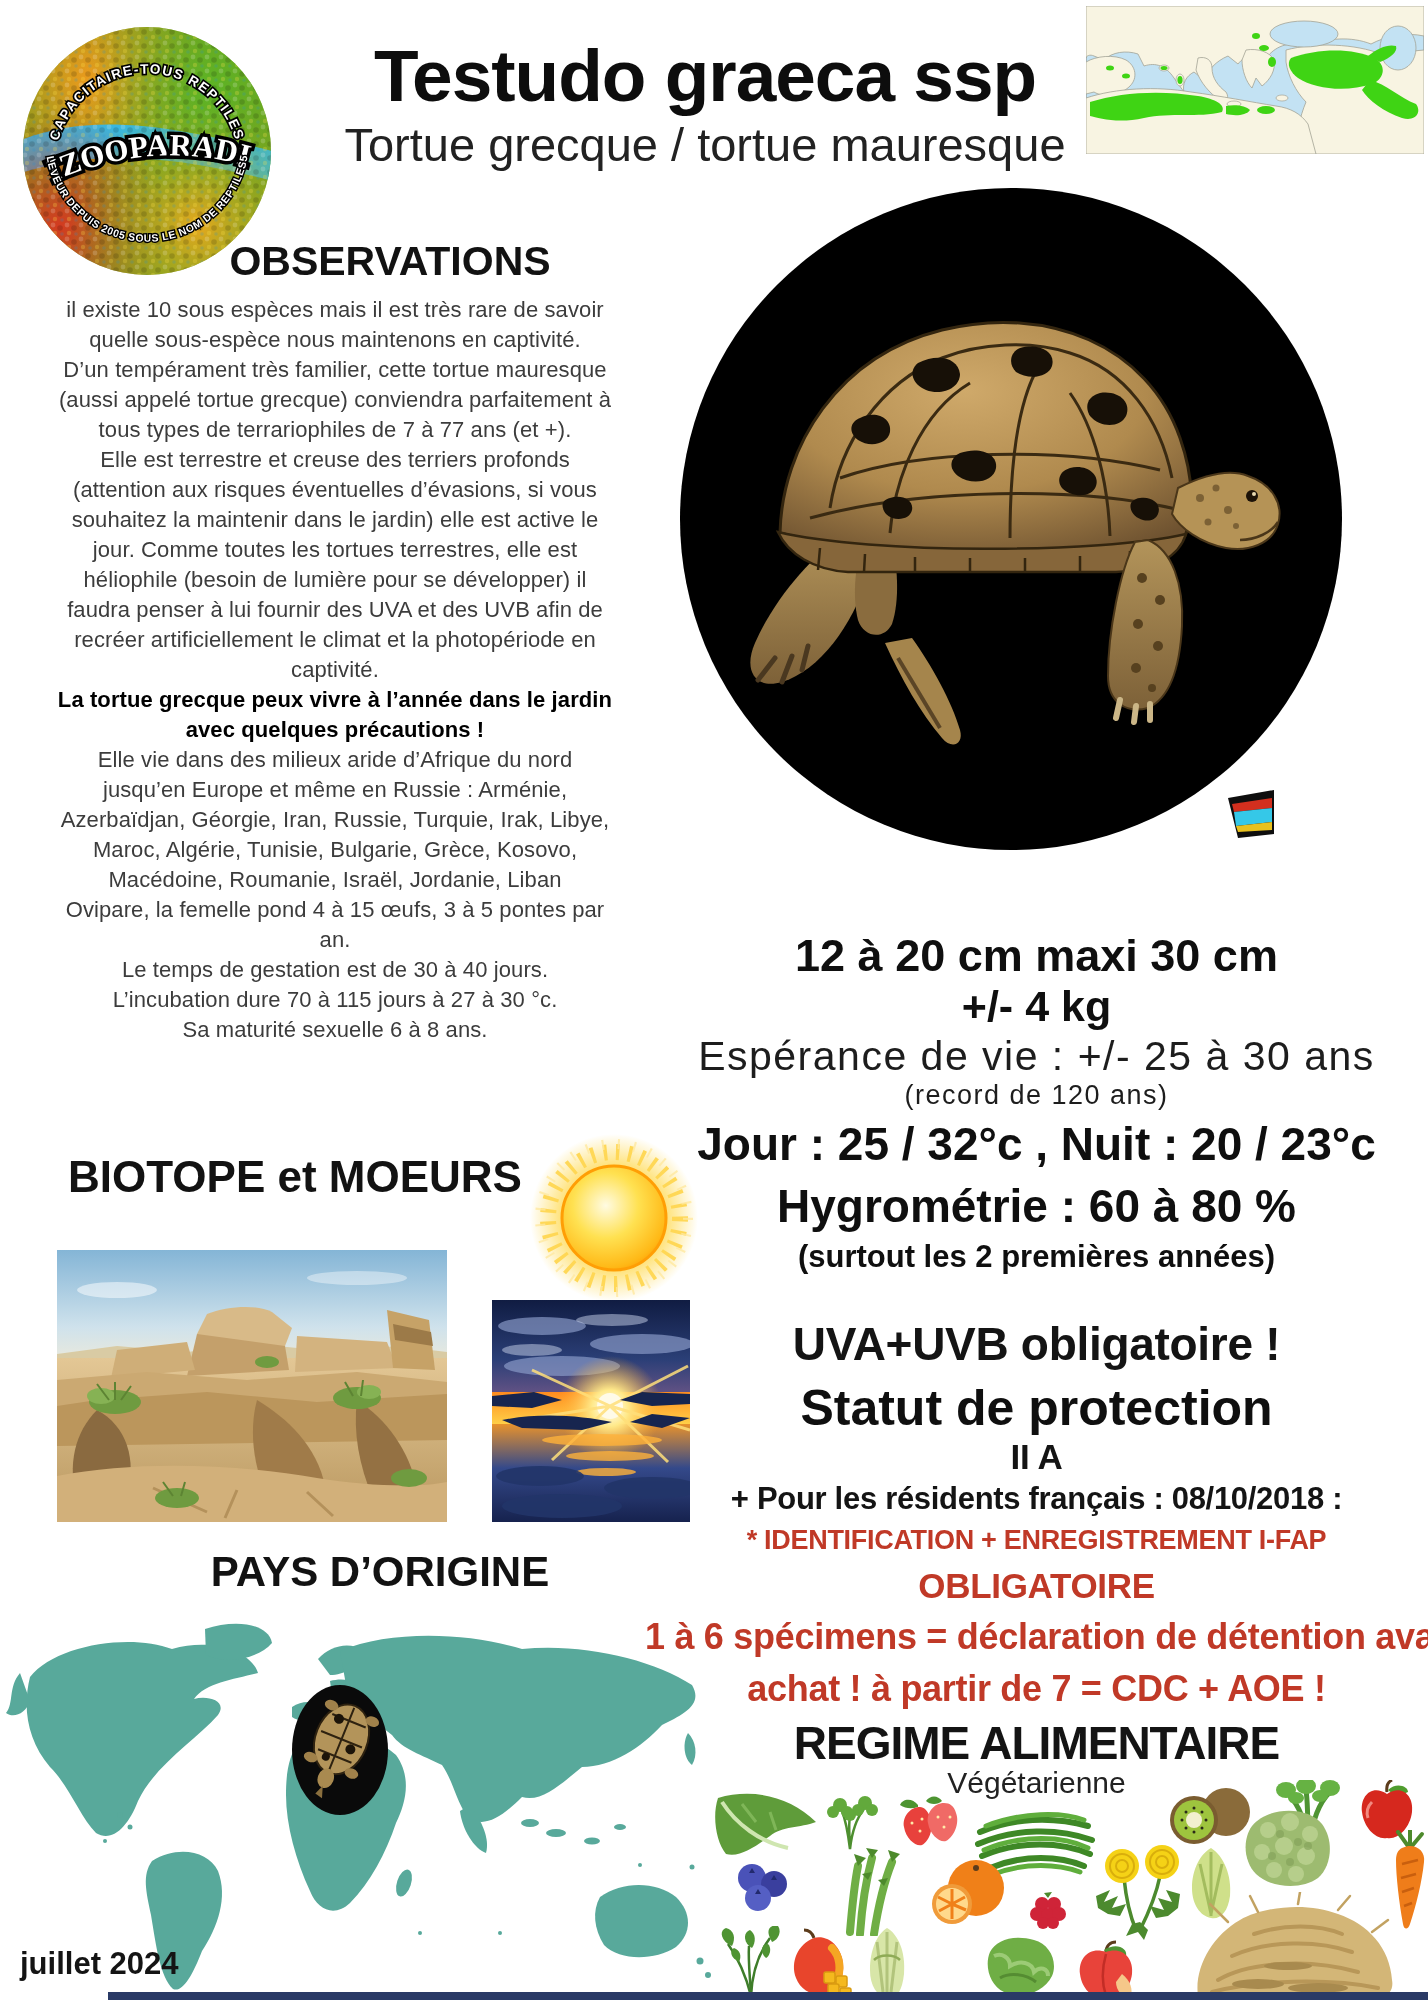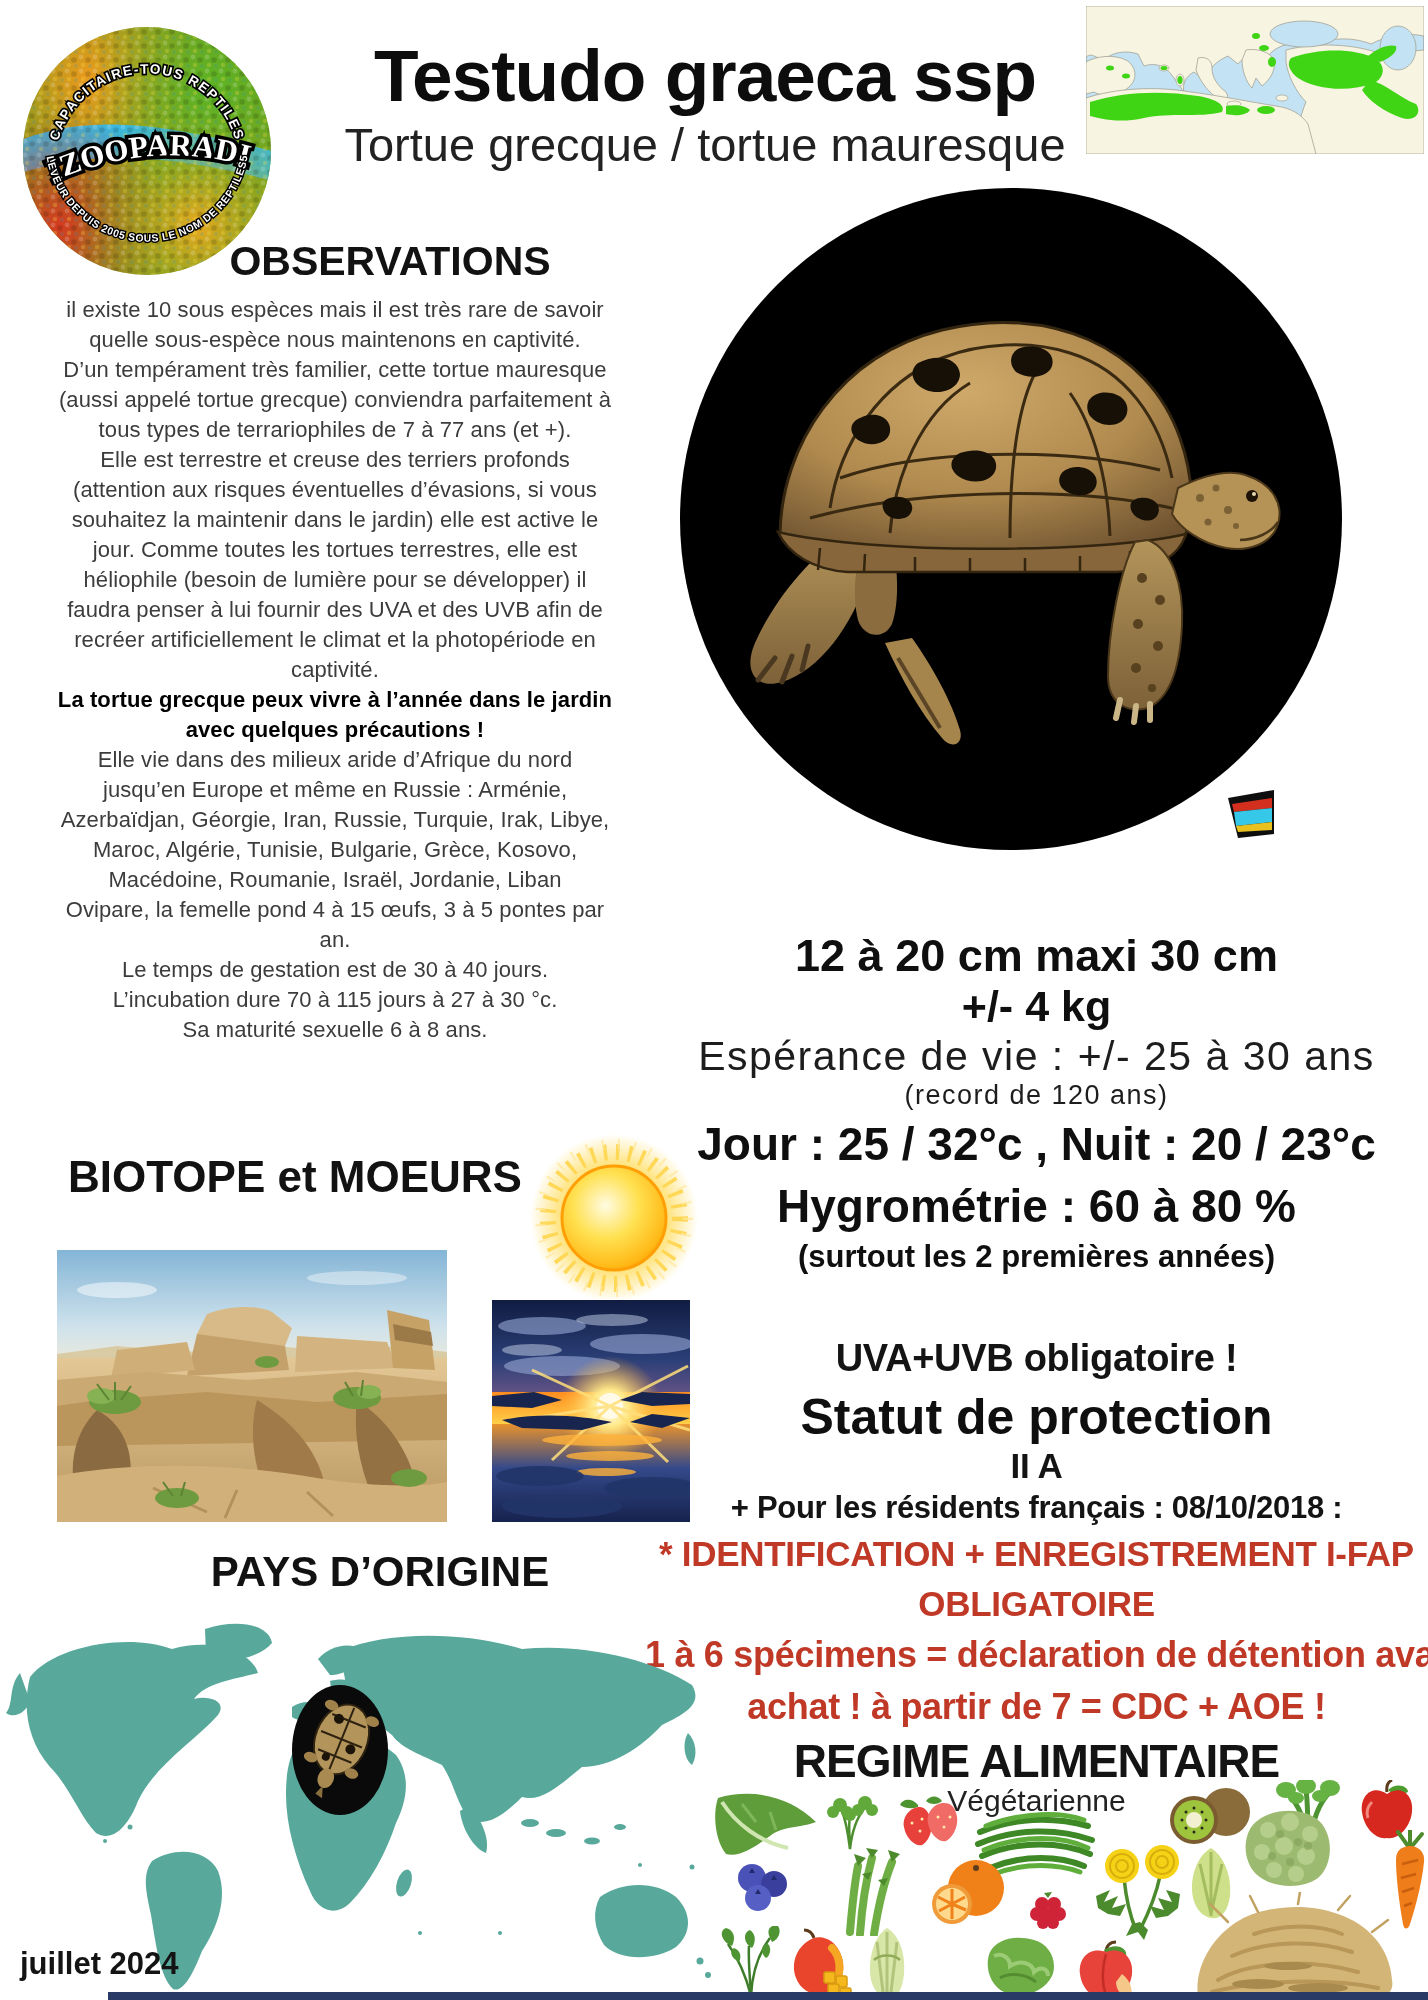--- a/index.html
+++ b/index.html
@@ -221,25 +221,25 @@
   </div>
 
   <div class="abs ctr" style="left:645px;top:930px;width:783px">
     <div class="stat-bold nowrap" style="font-size:45px">12 à 20 cm maxi 30 cm</div>
     <div class="stat-bold nowrap" style="font-size:43px">+/- 4 kg</div>
     <div class="stat-light nowrap" style="font-size:41px;margin-top:2px">Espérance de vie : +/- 25 à 30 ans</div>
     <div class="stat-light nowrap" style="font-size:27px">(record de 120 ans)</div>
     <div class="stat-bold nowrap" style="font-size:46px;margin-top:6px">Jour : 25 / 32°c , Nuit : 20 / 23°c</div>
     <div class="stat-bold nowrap" style="font-size:46px;margin-top:8px">Hygrométrie : 60 à 80 %</div>
     <div class="stat-bold nowrap" style="font-size:31px;margin-top:6px">(surtout les 2 premières années)</div>
-    <div class="blk-line nowrap" style="font-size:38px;margin-top:62px">UVA+UVB obligatoire !</div>
+    <div class="blk-line nowrap" style="font-size:46px;margin-top:42px">UVA+UVB obligatoire !</div>
     <div class="stat-bold nowrap" style="font-size:50px;margin-top:8px">Statut de protection</div>
     <div class="blk-line nowrap" style="font-size:35px">II A</div>
     <div class="blk-line nowrap" style="font-size:31px;margin-top:4px">+ Pour les résidents français : 08/10/2018 :</div>
-    <div class="red-line nowrap" style="font-size:35px;margin-top:8px">* IDENTIFICATION + ENREGISTREMENT I-FAP</div>
+    <div class="red-line nowrap" style="font-size:27px;margin-top:8px">* IDENTIFICATION + ENREGISTREMENT I-FAP</div>
     <div class="red-line nowrap" style="font-size:35px;margin-top:10px">OBLIGATOIRE</div>
     <div class="red-line nowrap" style="font-size:36px;margin-top:10px">1 à 6 spécimens = déclaration de détention avant</div>
     <div class="red-line nowrap" style="font-size:36px;margin-top:10px">achat ! à partir de 7 = CDC + AOE !</div>
     <div class="blk-line nowrap" style="font-size:46px;margin-top:6px;letter-spacing:-1px">REGIME ALIMENTAIRE</div>
     <div style="font-size:30px;color:#222;margin-top:-4px">Végétarienne</div>
   </div>
 
   <div class="abs ctr" style="left:30px;top:1152px;width:530px">
     <span class="h-big" style="font-size:44px">BIOTOPE et MOEURS</span>
   </div>

